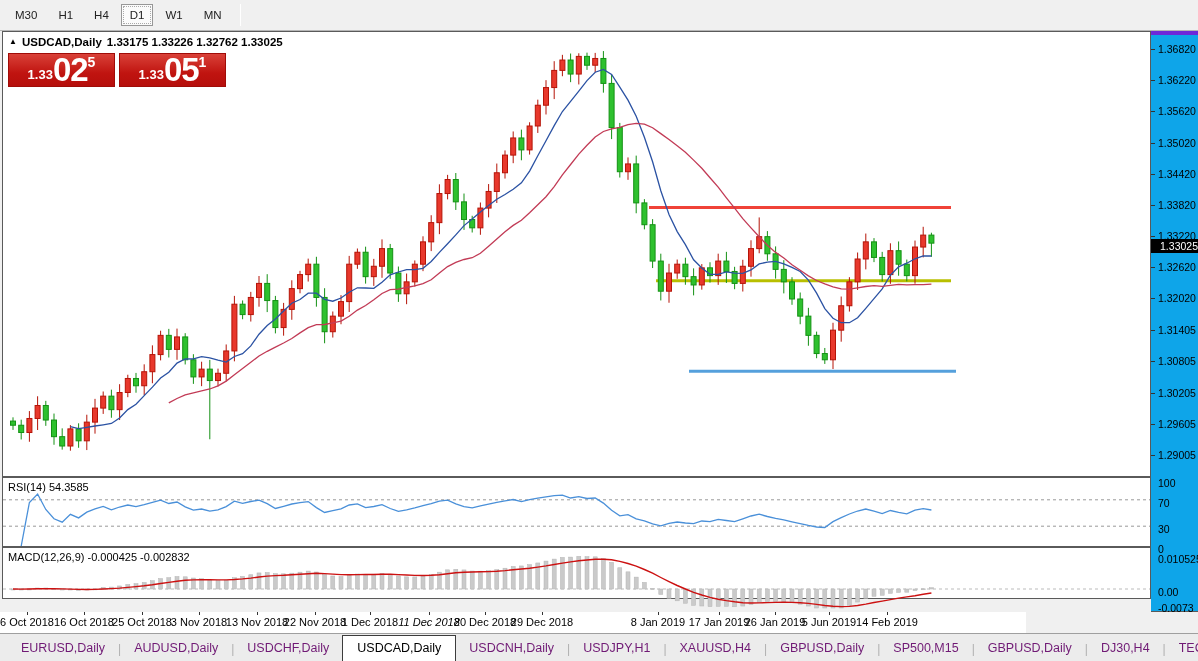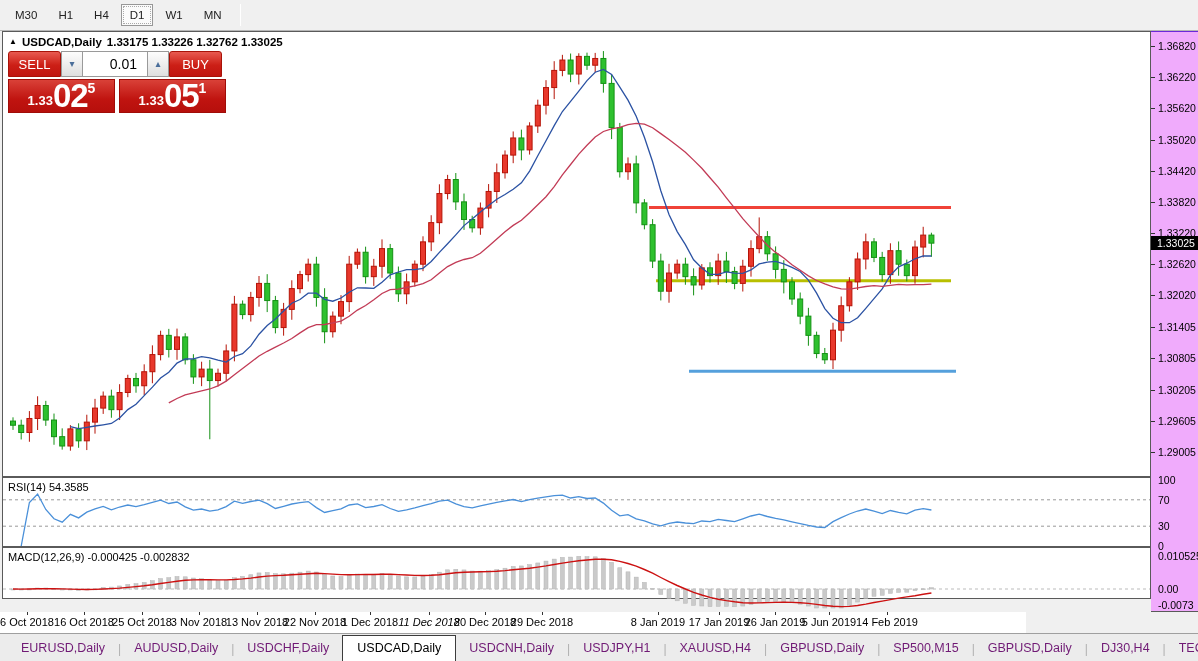--- a/index.html
+++ b/index.html
@@ -25,21 +25,21 @@
   }
   .tb-sep { width:1px; height:22px; background:#bdbdbd; border-right:1px solid #fff; margin:0 6px; }
   
   .panel {
     position:absolute; background:#fff; border:1px solid #5a5a5a;
   }
   #main-panel { left:2px; top:31px; width:1149px; height:446px; }
   #rsi-panel  { left:2px; top:477px; width:1149px; height:70px; }
   #macd-panel { left:2px; top:547px; width:1149px; height:52px; }
   #price-axis { position:absolute; left:1151px; top:31px; width:47px; height:581px;
-                background:#f0abfc; border-top:1px solid #6d28d9; border-bottom:1px solid #5a5a5a; }
+                background:#0ea5e9; border-top:4px solid #6d28d9; border-bottom:1px solid #5a5a5a;text-align:right; }
   .panel svg, #main-svg { position:absolute; left:0; top:0; }
   .pane-label {
     position:absolute; left:5px; top:3px; font-size:11px; color:#000; z-index:5; white-space:nowrap;
   }
   #chart-title {
     position:absolute; left:6px; top:4px; z-index:6; font-size:11.5px; font-weight:bold;
     color:#000; white-space:nowrap; display:flex; align-items:center; gap:5px;
   }
   #chart-title .tri { font-size:8px; position:relative; top:-1px; }
   
@@ -116,27 +116,20 @@
   </div>
 
 <div class="panel" id="main-panel">
   <div id="chart-title">
     <span class="tri">▲</span>
     <span>USDCAD,Daily</span>
     <span>1.33175 1.33226 1.32762 1.33025</span>
   </div>
 
   <div id="trade-widget">
-    <div class="tw-row1">
-      <button class="tw-btn">SELL</button>
-      <button class="tw-spin">▾</button>
-      <input class="tw-vol" value="0.01" style="">
-      <button class="tw-spin">▴</button>
-      <button class="tw-btn">BUY</button>
-    </div>
     <div class="tw-row2">
       <div class="tw-quote">
         <span class="small">1.33</span>
           <span class="big">02</span>
           <span class="sup">5</span>
       </div>
       <div class="tw-quote">
         <span class="small">1.33</span>
           <span class="big">05</span>
           <span class="sup">1</span>

